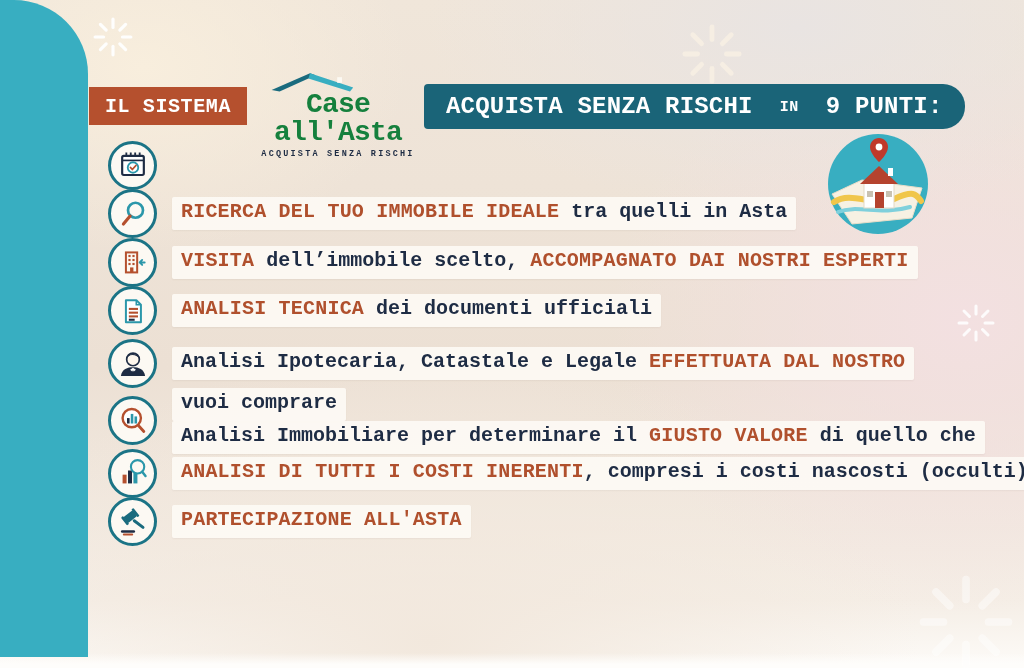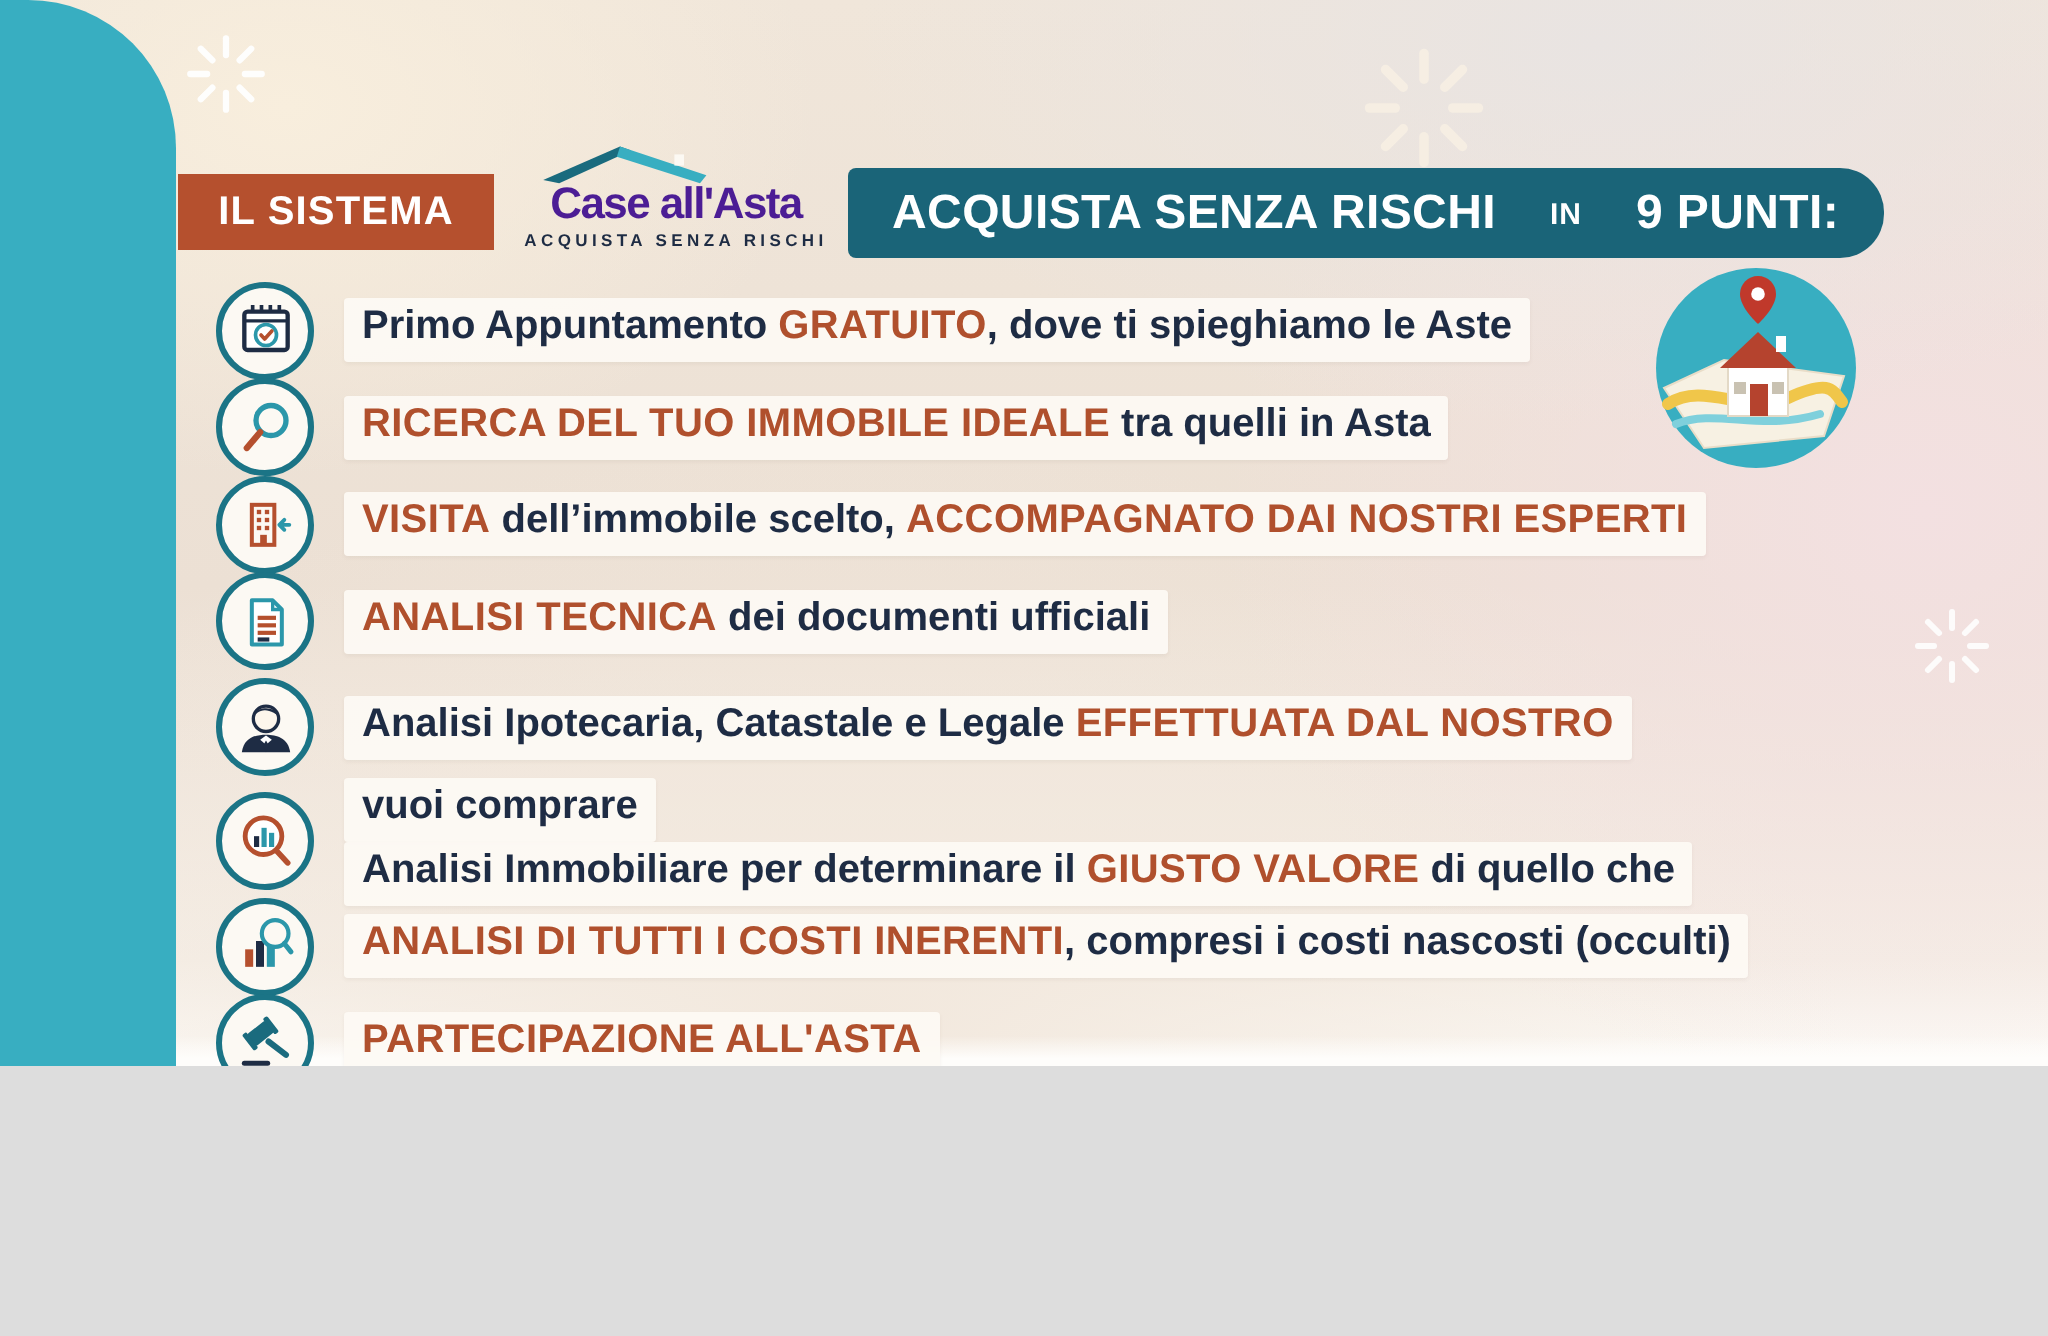--- a/index.html
+++ b/index.html
@@ -1,17 +1,17 @@
 <!DOCTYPE html>
 <html><head>
 <meta charset="utf-8">
 <style>
   html,body{margin:0;padding:0;background:#ddd;}
-  .stage{position:relative;width:1024px;height:533px;overflow:hidden;
-         font-family:Liberation Sans, sans-serif;background:#eee2d6;}
+  .stage{position:relative;width:1024px;height:668px;overflow:hidden;
+         font-family:Liberation Mono, monospace;background:#eee2d6;}
   
   .bg{position:absolute;inset:0;
     background:
       radial-gradient(430px 300px at 14% 10%, #f8eedd 0%, rgba(248,238,221,0) 62%),
       radial-gradient(620px 320px at 78% 4%, #e9e4e2 0%, rgba(233,228,226,0) 60%),
       radial-gradient(520px 430px at 94% 48%, #f3e0e1 0%, rgba(243,224,225,0) 68%),
       radial-gradient(700px 420px at 42% 96%, #f2e8dd 0%, rgba(242,232,221,0) 70%),
       linear-gradient(180deg,#f0e6da 0%, #ece0d4 55%, #f5eee6 90%, #fdfbf8 100%);}
   .bg::after{content:'';position:absolute;left:0;right:0;bottom:0;height:15px;
     background:linear-gradient(180deg,rgba(255,255,255,0),#fefdfb 75%);}
@@ -21,21 +21,21 @@
   .s1{left:92px;top:16px;width:42px;height:42px;opacity:.95;}
   .s2{left:680px;top:22px;width:64px;height:64px;opacity:.8;}
   .s3{left:956px;top:303px;width:40px;height:40px;opacity:.9;}
   .s4{left:916px;top:572px;width:100px;height:100px;opacity:.45;}
   
   .badge{position:absolute;left:89px;top:87px;width:158px;height:38px;
     background:#b5502e;color:#fff;display:flex;align-items:center;justify-content:center;
     font-weight:800;font-size:20px;letter-spacing:.6px;}
   .logo{position:absolute;left:256px;top:72px;width:164px;text-align:center;line-height:1;}
   .logo .roof{display:block;margin:0 auto 0 14px;width:88px;height:20px;}
-  .logo-title{font-weight:800;font-size:22px;letter-spacing:-0.8px;color:#4c1d95;margin-top:-1px;}
+  .logo-title{font-weight:800;font-size:28px;letter-spacing:-0.8px;color:#15803d;margin-top:-1px;}
   .logo-sub{font-weight:700;font-size:8.5px;letter-spacing:2.2px;color:#1e2c44;margin-top:3px;}
   .banner{position:absolute;left:424px;top:84px;height:45px;padding:0 22px;
     background:#1a6478;border-radius:4px 22px 22px 4px;display:flex;align-items:center;
     gap:8px;color:#fff;white-space:nowrap;}
   .banner .main,.banner .count{font-weight:800;font-size:24px;letter-spacing:.2px;}
   .banner .in{font-weight:700;font-size:15px;letter-spacing:.5px;margin:1px 19px 0;}
   
   .illu{position:absolute;left:822px;top:128px;width:112px;height:112px;}
   
   .points{position:absolute;left:108px;top:141px;margin:0;padding:0;list-style:none;}
@@ -147,23 +147,20 @@
             <rect x="11" y="13" width="26" height="23" rx="2" fill="#fff" stroke="#1e2c44" stroke-width="2.6"></rect>
             <line x1="11" y1="18.5" x2="37" y2="18.5" stroke="#1e2c44" stroke-width="2"></line>
             <line x1="16" y1="13" x2="16" y2="9" stroke="#1e2c44" stroke-width="2.2"></line>
             <line x1="21.3" y1="13" x2="21.3" y2="9" stroke="#1e2c44" stroke-width="2.2"></line>
             <line x1="26.6" y1="13" x2="26.6" y2="9" stroke="#1e2c44" stroke-width="2.2"></line>
             <line x1="32" y1="13" x2="32" y2="9" stroke="#1e2c44" stroke-width="2.2"></line>
             <circle cx="24" cy="27" r="6.3" fill="none" stroke="#2b97aa" stroke-width="2.2"></circle>
             <path d="M21 27 l2.2 2.4 4.3-4.8" fill="none" stroke="#b5502e" stroke-width="2.2" stroke-linecap="round" stroke-linejoin="round"></path>
           </svg>
         </span>
-        <div class="ptext">
-          <div class="pline"><span class="strip"><span class="reg">Primo Appuntamento </span><span class="em">GRATUITO</span><span class="reg">, dove ti spieghiamo le Aste</span></span></div>
-        </div>
       </li>
       <li class="point">
         <span class="picon">
           <svg viewBox="0 0 48 48">
             <circle cx="27" cy="19.5" r="9" fill="none" stroke="#2b97aa" stroke-width="3.2"></circle>
             <line x1="20.5" y1="26.5" x2="12.5" y2="36" stroke="#b5502e" stroke-width="3.8" stroke-linecap="round"></line>
           </svg>
         </span>
         <div class="ptext">
           <div class="pline"><span class="strip"><span class="em">RICERCA DEL TUO IMMOBILE IDEALE</span><span class="reg"> tra quelli in Asta</span></span></div>

